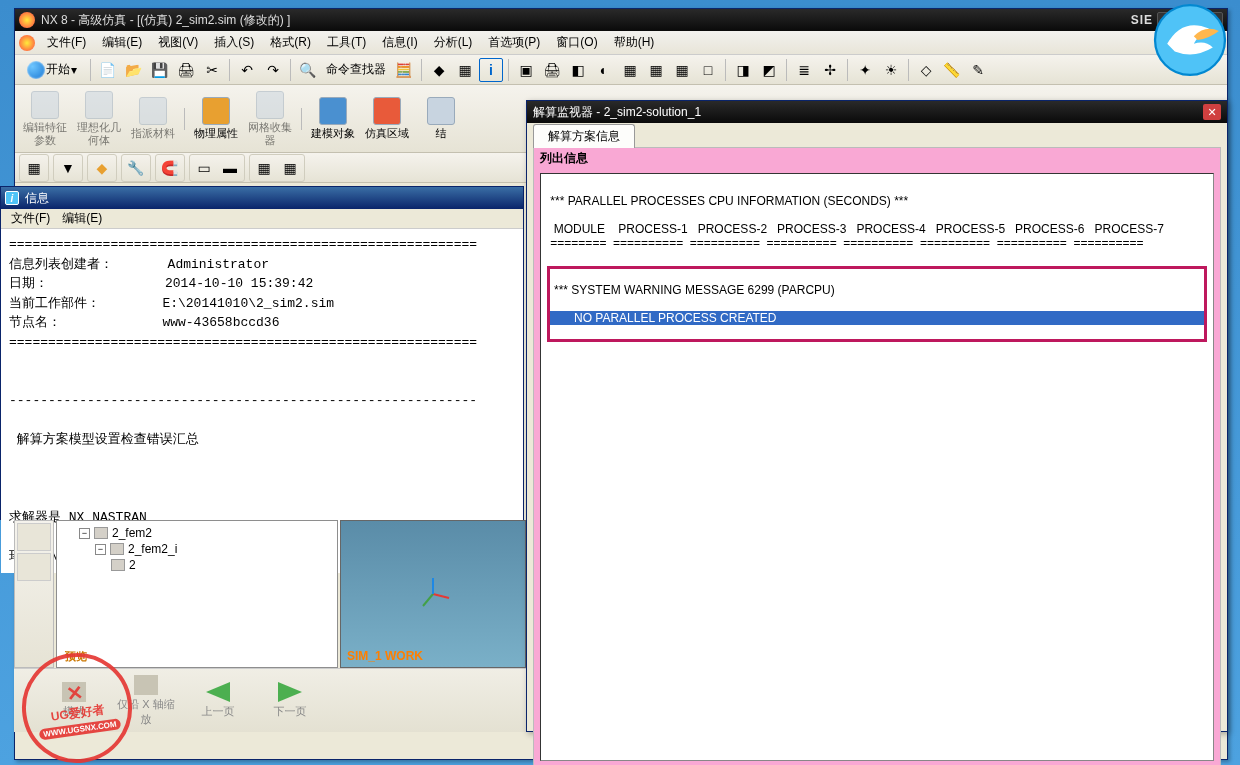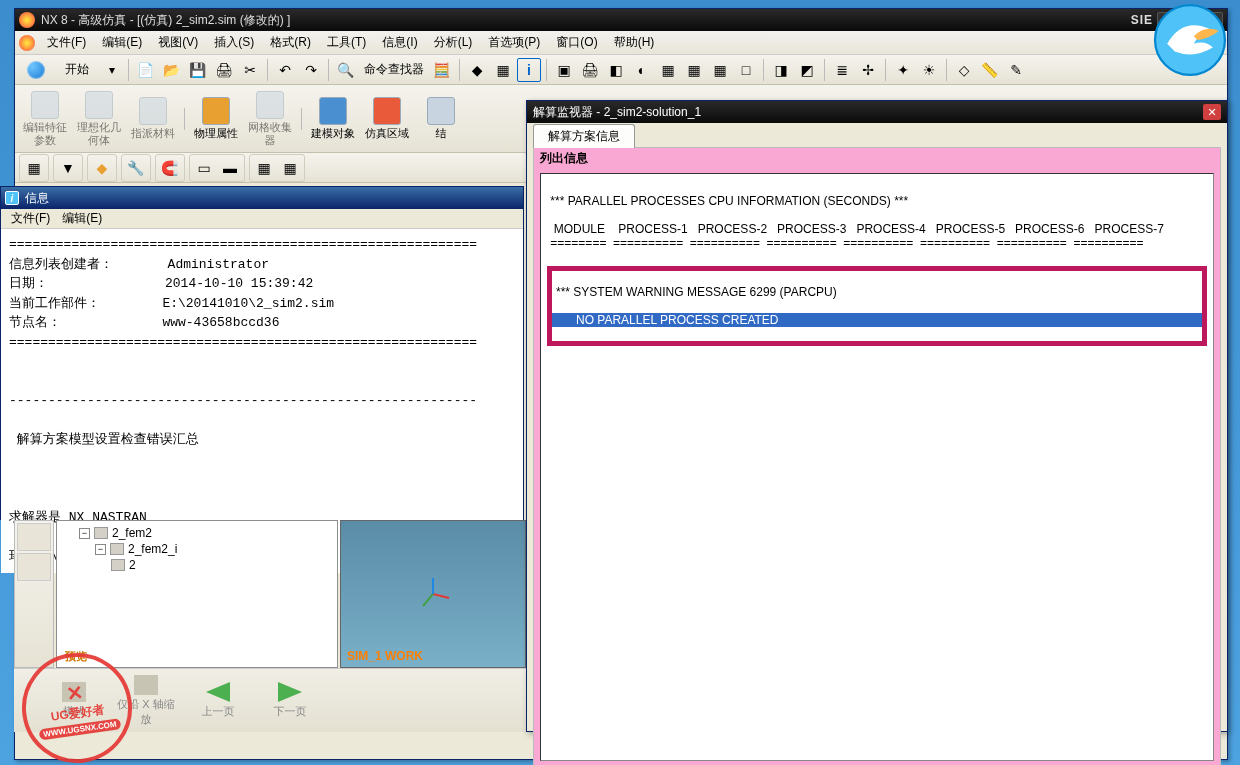--- a/index.html
+++ b/index.html
@@ -16,21 +16,21 @@
 
 
 .menubar { height: 24px; background: linear-gradient(to bottom, #f2f1ee, #e8e5d8); display: flex; align-items: center; padding: 0 4px; border-bottom: 1px solid #ccc; }
 .menubar .mlogo { width: 16px; height: 16px; background: radial-gradient(circle,#ffeb3b,#ff4444); border-radius:50%; margin-right:4px; }
 .menubar .mitem { padding: 2px 8px; cursor: pointer; }
 
 
 .toolbar { height: 30px; background: linear-gradient(to bottom, #f5f3ed, #e6e3d5); display: flex; align-items: center; padding: 0 4px; border-bottom: 1px solid #c4c0b0; gap: 2px; }
 .tbtn { width: 24px; height: 24px; display: flex; align-items: center; justify-content: center; cursor: pointer; border-radius: 2px; font-size: 14px; }
 .tsep { width: 1px; height: 22px; background: #bbb; margin: 0 3px; }
-.start-btn { display: flex; align-items: center; gap: 20px; padding: 2px 8px; cursor: pointer; }
+.start-btn { display: flex; align-items: center; gap: 1px; padding: 2px 8px; cursor: pointer; }
 .start-btn .globe { width: 18px; height: 18px; background: radial-gradient(circle at 30% 30%, #6ec6ff, #1976d2); border-radius: 50%; box-shadow: 0 0 2px #fff inset; }
 
 
 .ribbon { height: 68px; background: linear-gradient(to bottom, #f5f3ed, #e6e3d5); display: flex; align-items: center; padding: 2px 4px; border-bottom: 1px solid #c4c0b0; gap: 2px; position: relative; }
 .rbtn { display: flex; flex-direction: column; align-items: center; justify-content: center; width: 52px; height: 62px; cursor: pointer; padding: 2px; font-size: 11px; text-align: center; line-height: 1.1; }
 .rbtn .ricon { width: 28px; height: 28px; background: #c8d4e0; border: 1px solid #9ab; border-radius: 3px; margin-bottom: 2px; }
 .rbtn.disabled { opacity: 0.5; }
 
 
 .toolbar2 { height: 30px; background: linear-gradient(to bottom, #f5f3ed, #e6e3d5); display: flex; align-items: center; padding: 0 4px; border-bottom: 1px solid #c4c0b0; gap: 4px; }
@@ -71,21 +71,21 @@
 
 .solver-window { position: absolute; left: 526px; top: 100px; width: 702px; height: 632px; background: #ece9d8; border: 1px solid #0a246a; box-shadow: 2px 2px 6px rgba(0,0,0,0.3); }
 .solver-titlebar { height: 22px; background: linear-gradient(to bottom, #2a2a2a, #0a0a0a); color: #fff; display: flex; align-items: center; padding: 0 6px; font-size: 12px; }
 .solver-titlebar .title { flex: 1; }
 .solver-titlebar .xbtn { width: 18px; height: 16px; background: #d04040; color: #fff; display: flex; align-items: center; justify-content: center; border-radius: 2px; cursor: pointer; font-size:11px; }
 .solver-tabs { height: 24px; display: flex; align-items: flex-end; padding: 0 6px; background: #ece9d8; }
 .solver-tab { padding: 3px 14px; background: #fdfdfb; border: 1px solid #999; border-bottom: none; border-radius: 3px 3px 0 0; font-size: 12px; cursor: pointer; position:relative; top:1px; }
 .solver-groupbox { margin: 0 6px 4px 6px; border: 1px solid #bbb; background: #f9a8d4; }
 .solver-groupbox .gtitle { font-size: 12px; padding: 2px 6px; font-weight:bold; }
 .solver-textarea { margin: 4px 6px; height: 588px; background: #fff; border: 1px inset #888; padding: 6px; font-family: "Consolas","Courier New",monospace; font-size: 12px; overflow: auto; position: relative; white-space: pre; }
-.solver-textarea .warn-box { border: 5px solid #be185d; padding: 0; margin: 2px 0; }
+.solver-textarea .warn-box { border: 3px solid #be185d; padding: 0; margin: 2px 0; }
 .solver-textarea .warn-line1 { color: #000; padding:0 4px; }
 .solver-textarea .warn-line2 { background: #316ac5; color: #fff; padding:0 4px 0 24px; }
 .solver-scroll { height: 18px; margin: 0 6px; background: #e8e5d8; border:1px solid #bbb; position:relative; }
 .solver-scroll .thumb { position:absolute; left:18px; top:1px; width:590px; height:14px; background:linear-gradient(to bottom,#e4f0fb,#b6d6f0); border:1px solid #7da2ce; border-radius:2px; }
 .solver-scroll .arr { position:absolute; top:0; width:16px; height:16px; background:#e8e5d8; border:1px solid #bbb; display:flex; align-items:center; justify-content:center; font-size:9px; cursor:pointer; }
 .solver-status { padding: 4px 10px; font-size: 12px; }
 
 
 .bird { position: absolute; right: 12px; top: 2px; width: 76px; height: 76px; z-index: 50; }
 .bird svg { width: 100%; height: 100%; }

